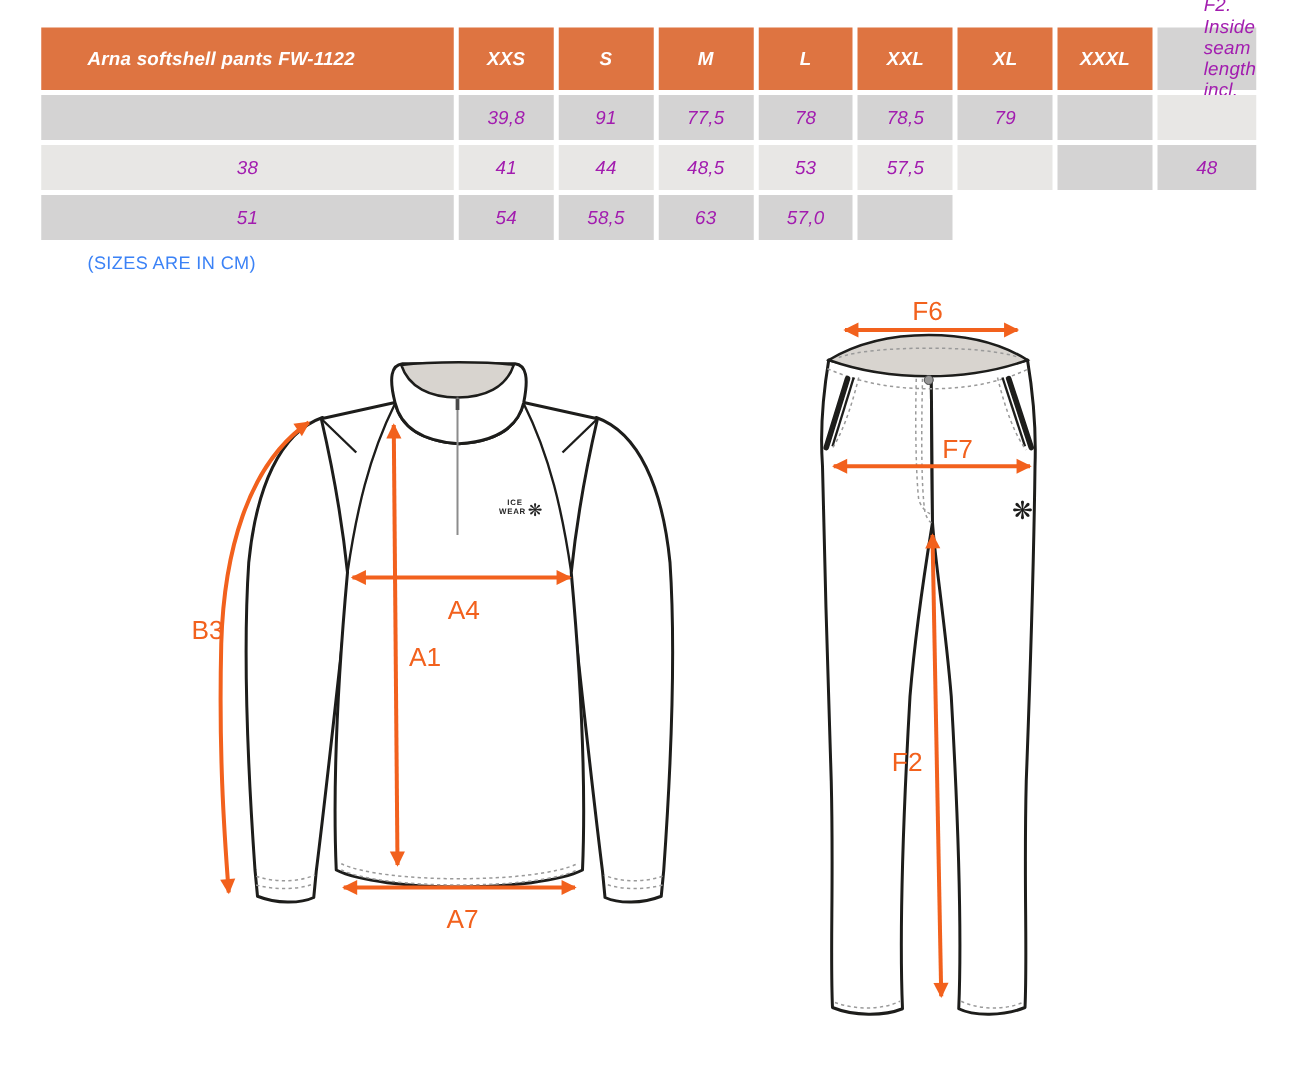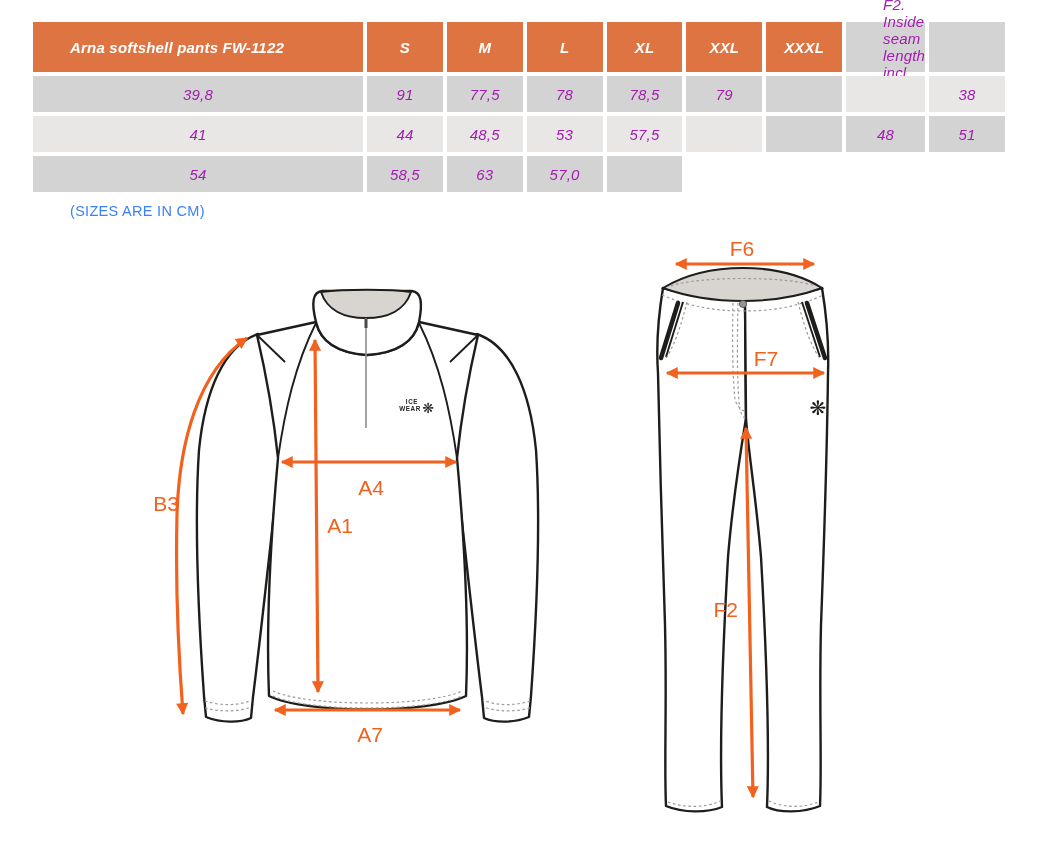--- a/index.html
+++ b/index.html
@@ -31,25 +31,26 @@
   .logotext{fill:#242424;font-weight:bold;font-family:"Liberation Sans",sans-serif;}
 </style>
 </head>
 <body>
 
 <div class="page">
 
   <div class="size-table">
 
     <div class="cell head lbl">Arna softshell pants FW-1122</div>
+    <div class="cell head">XXS</div>
     <div class="cell head">S</div>
     <div class="cell head">M</div>
     <div class="cell head">L</div>
+    <div class="cell head">XXL</div>
     <div class="cell head">XL</div>
-    <div class="cell head">XXL</div>
     <div class="cell head">XXXL</div>
 
     <div class="cell dark lbl">F2. Inside seam length incl. cuff</div>
     <div class="cell dark"></div>
     <div class="cell dark">39,8</div>
     <div class="cell dark">91</div>
     <div class="cell dark">77,5</div>
     <div class="cell dark">78</div>
     <div class="cell dark">78,5</div>
     <div class="cell dark">79</div>

